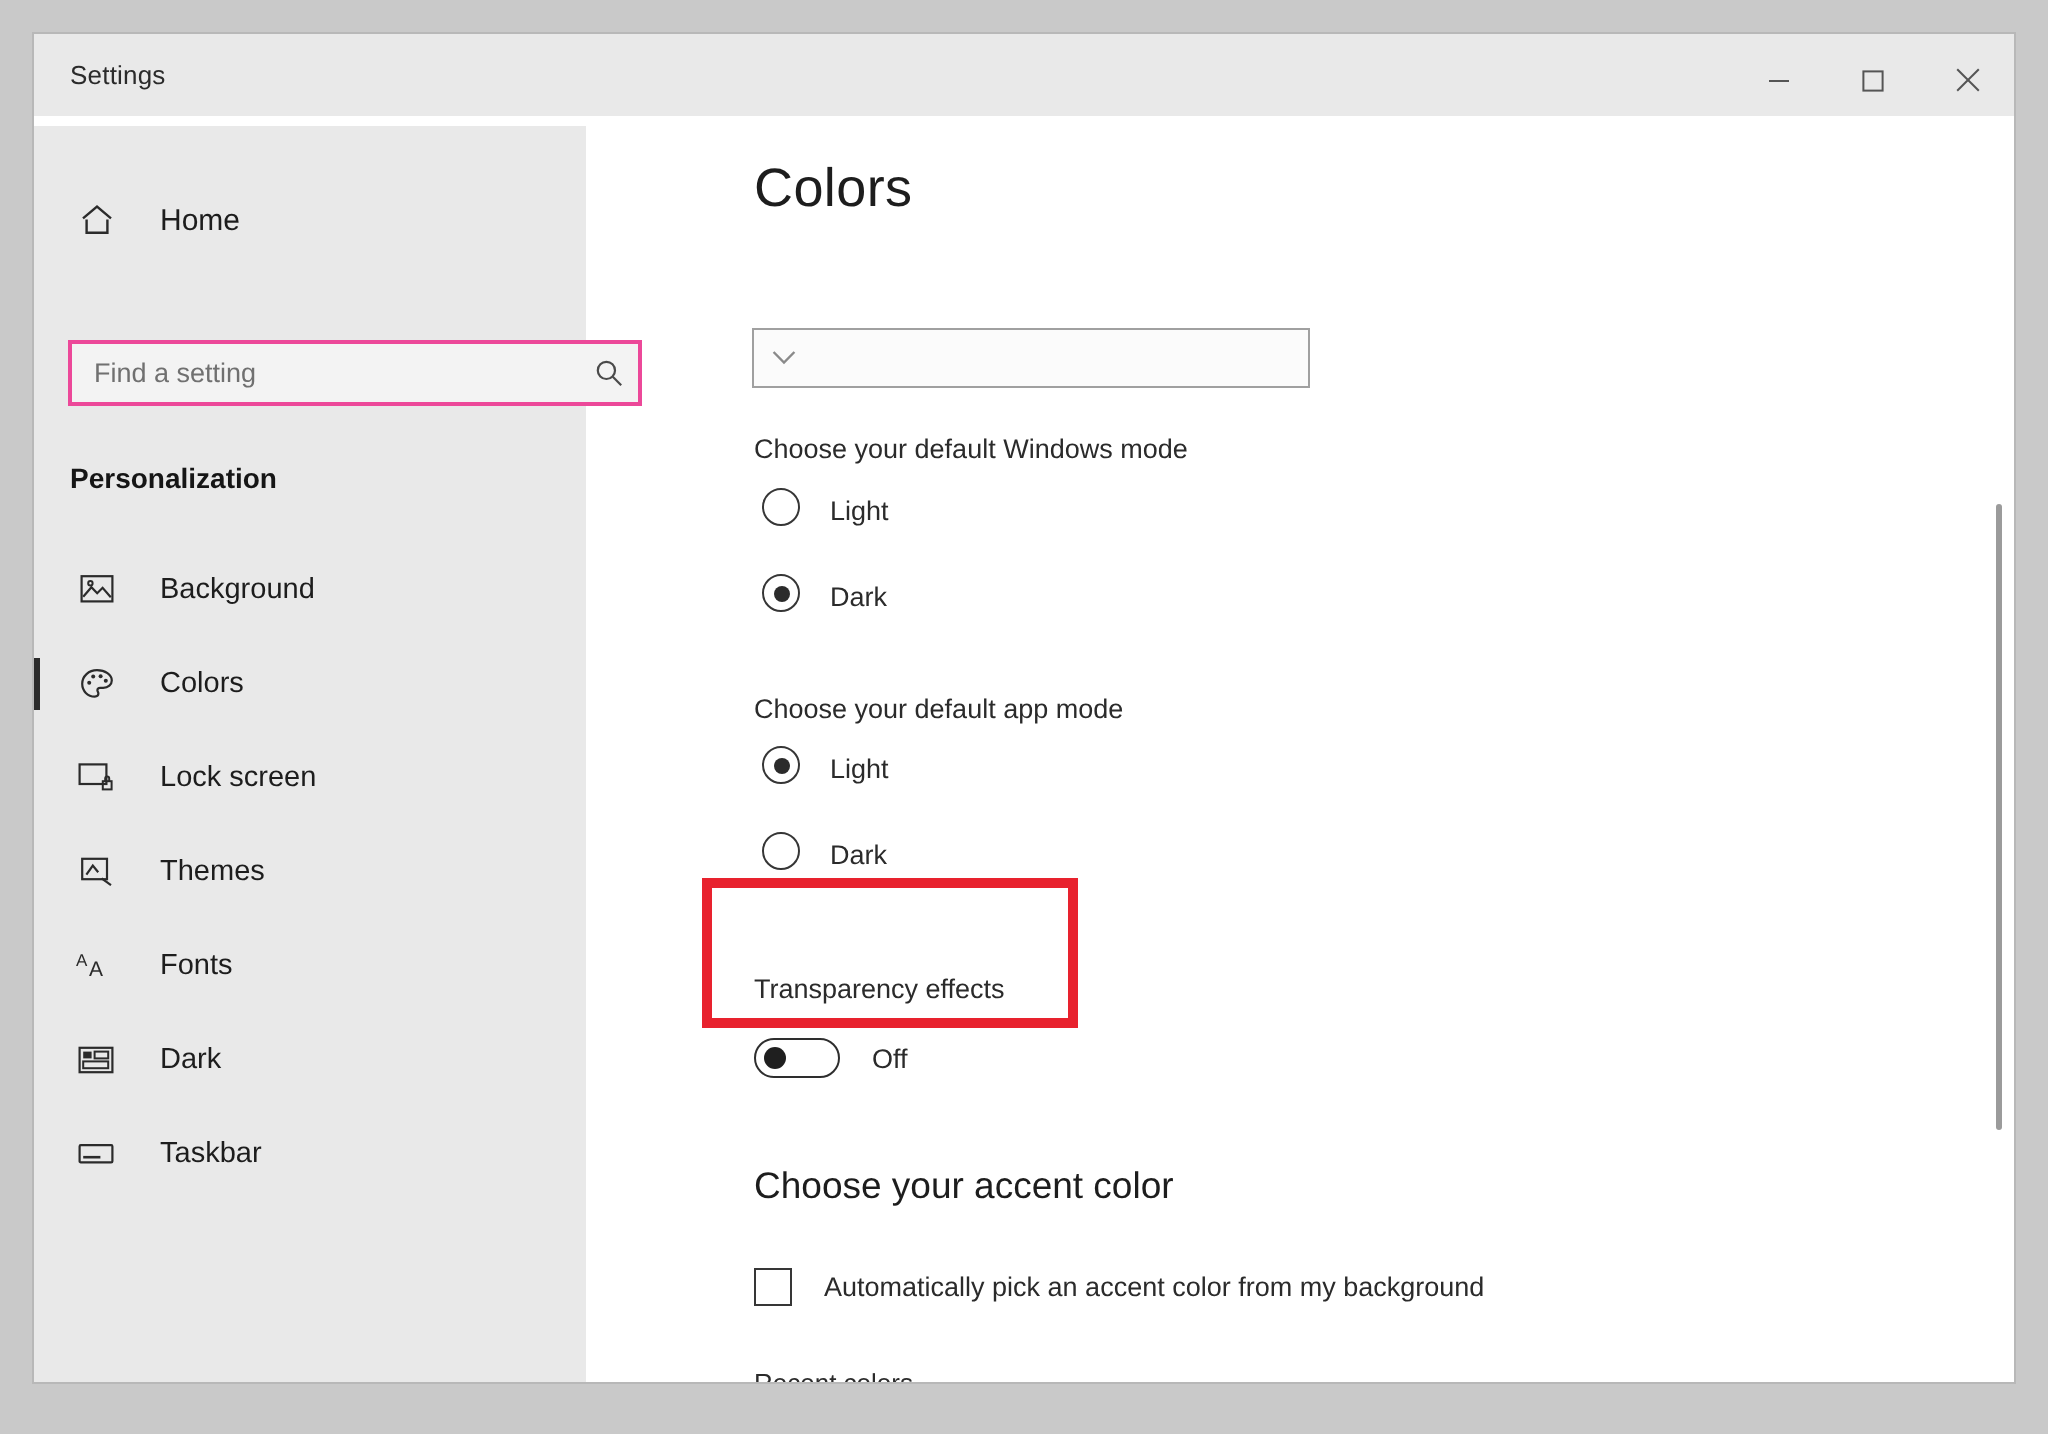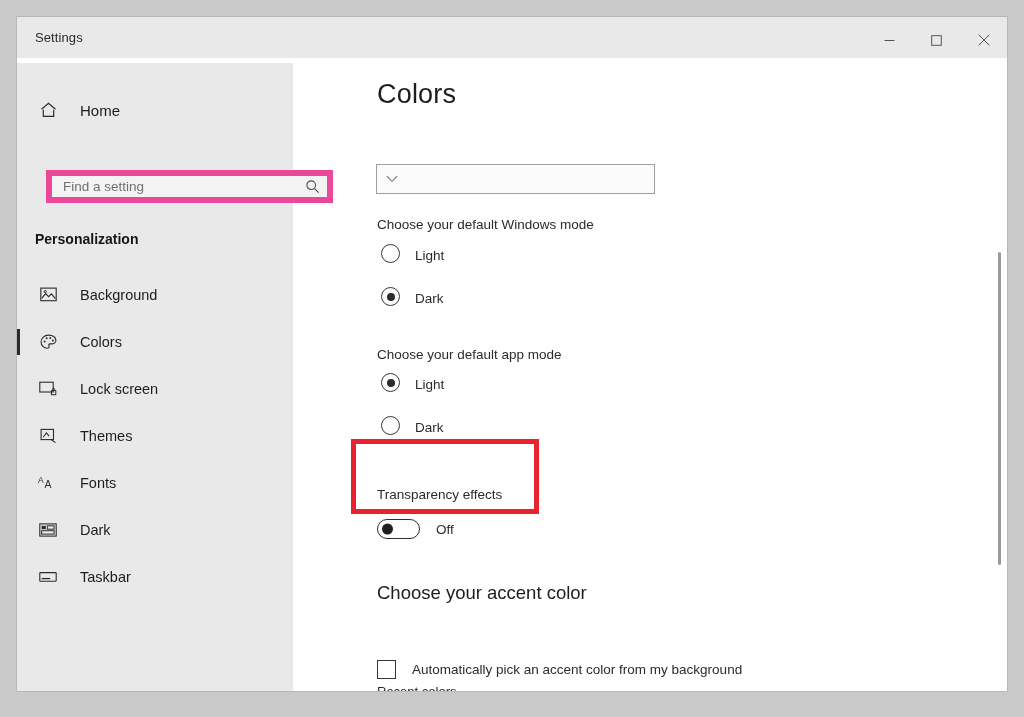--- a/index.html
+++ b/index.html
@@ -84,24 +84,24 @@
   }
   .home-icon { width: 22px; display: flex; justify-content: center; }
   .home-label {
     margin-left: 21px;
     font-size: 15px;
     color: #1d1d1d;
   }
 
   .search-wrap {
     position: absolute;
-    left: 29px; top: 107px;
+    left: 17px; top: 107px;
     width: 287px; height: 33px;
     background: #f3f3f3;
-    border: 6px solid #ec4899;
+    border: 2px solid #ec4899;
     display: flex;
     align-items: center;
   }
   .search-input {
     flex: 1;
     border: none;
     outline: none;
     background: transparent;
     font-family: "Liberation Sans", sans-serif;
     font-size: 13.5px;
@@ -275,21 +275,21 @@
 
   .accent-heading {
     position: absolute;
     left: 42px; top: 519px;
     font-size: 18.5px;
     color: #1d1d1d;
   }
 
   .checkbox-row {
     position: absolute;
-    left: 42px; top: 597px;
+    left: 42px; top: 571px;
     display: flex;
     align-items: center;
     cursor: default;
   }
   .checkbox {
     width: 19px; height: 19px;
     border: 1.6px solid #363636;
     background: #ffffff;
     flex: none;
   }

